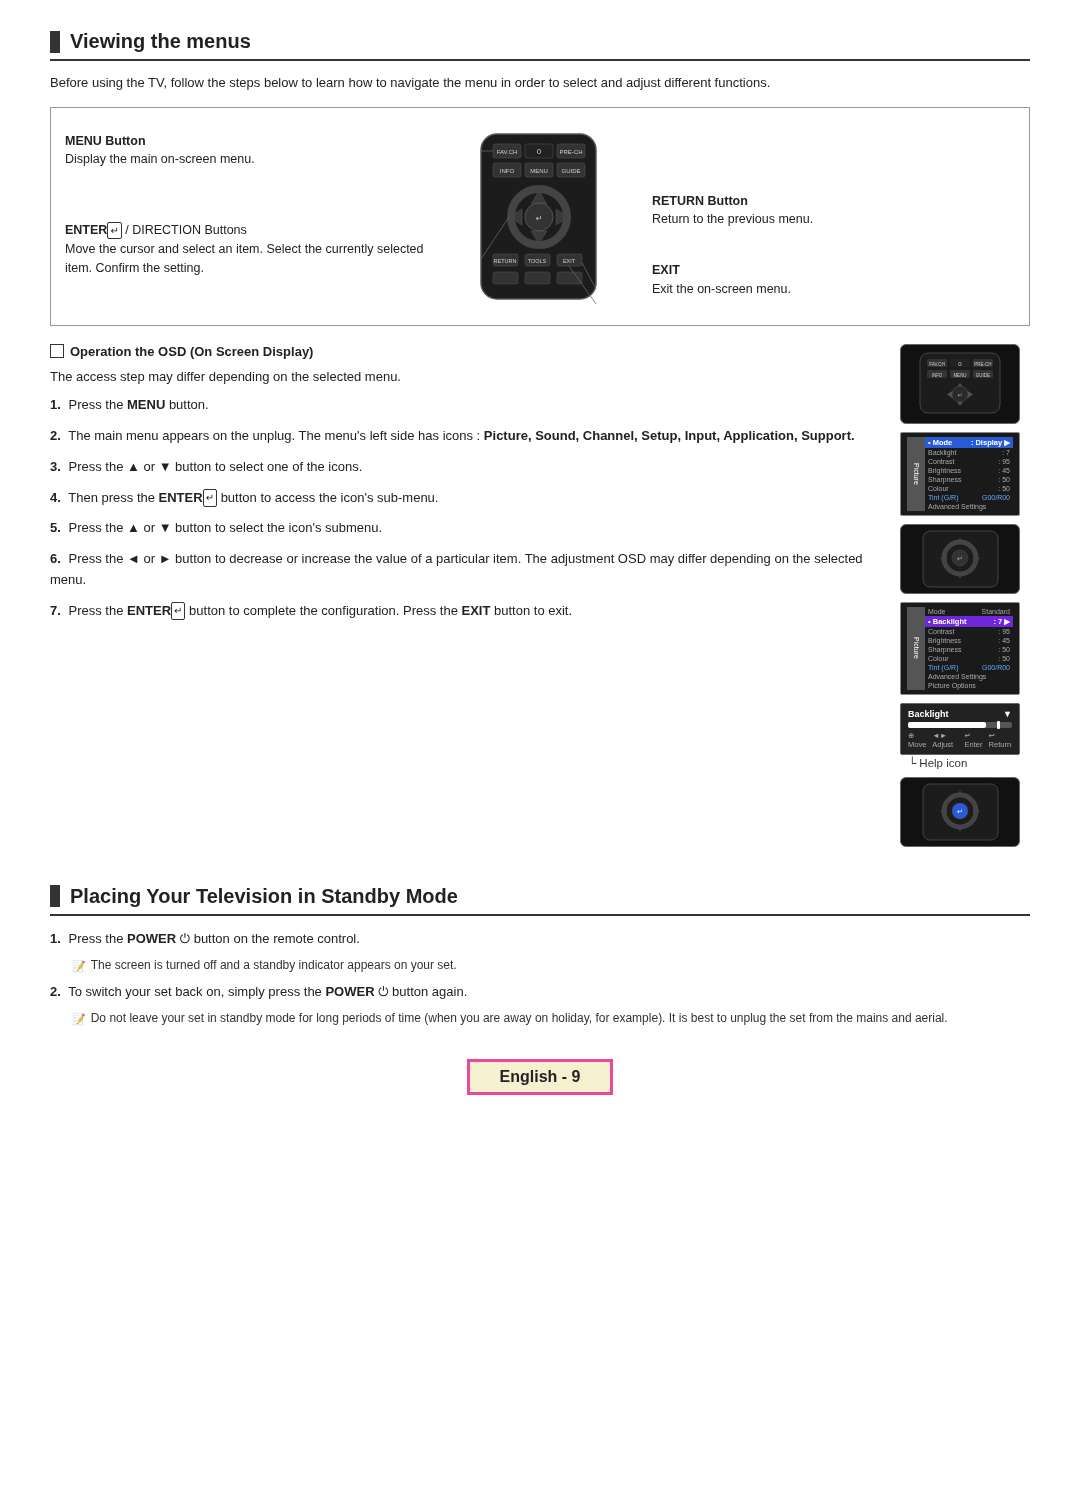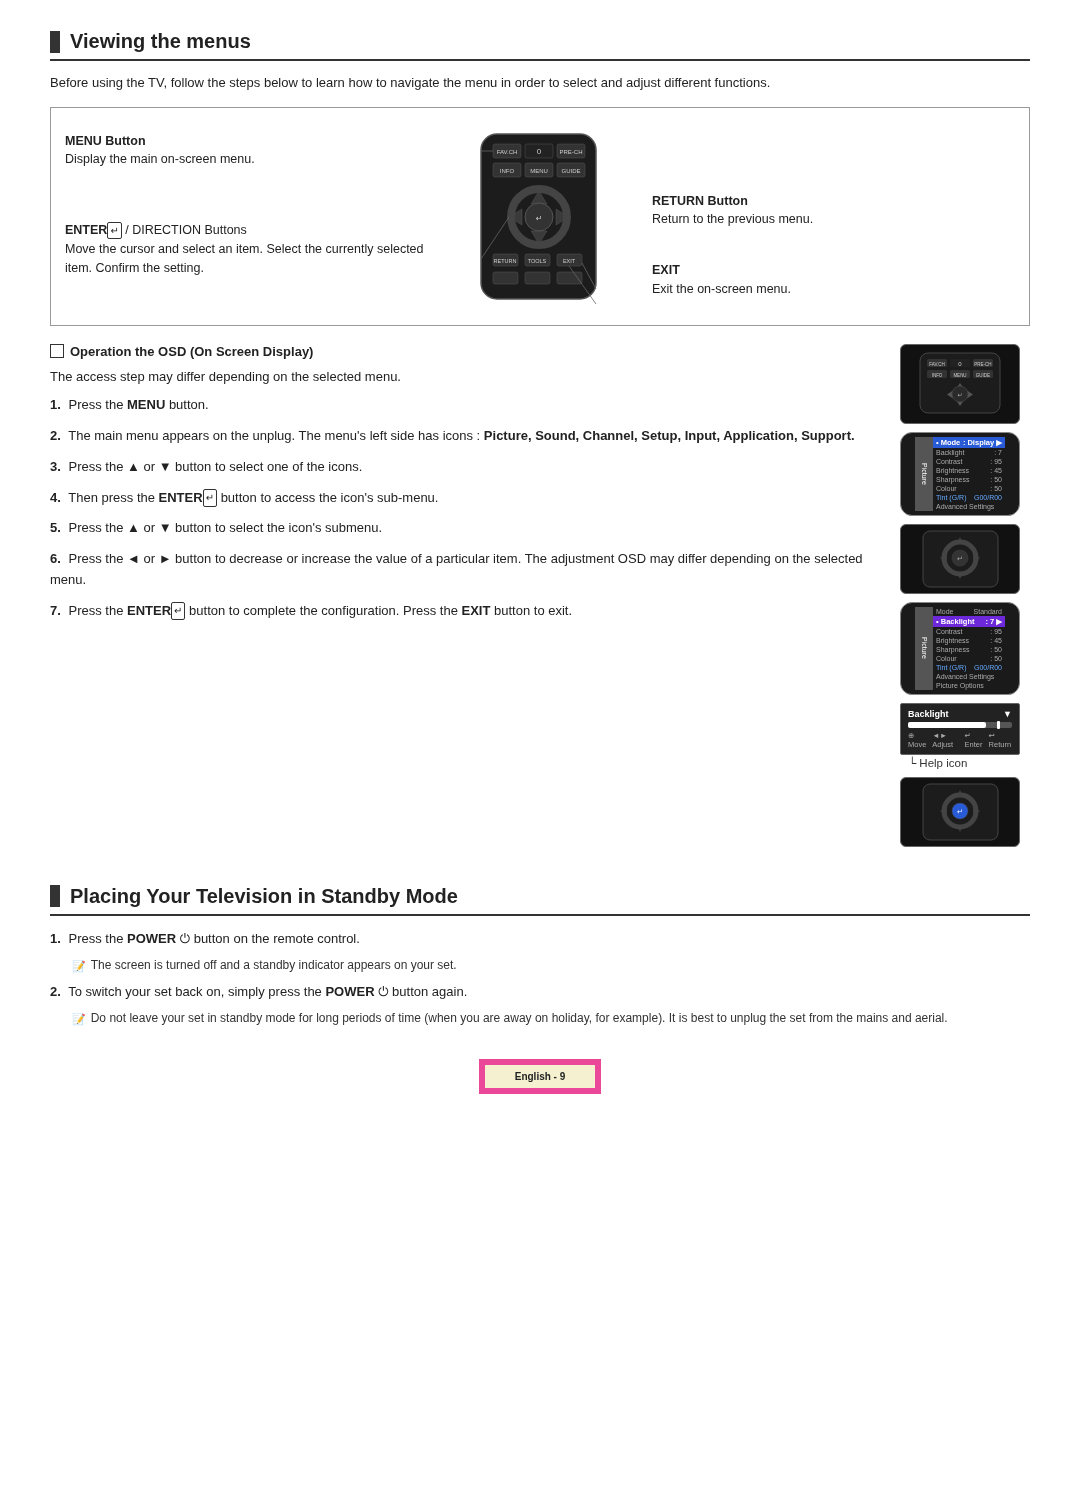--- a/index.html
+++ b/index.html
@@ -97,22 +97,22 @@
 
     .bold { font-weight: bold; }
 
     
     .menu-screenshot {
       border: 1px solid #888;
       background: #1a1a1a;
       width: 120px;
       font-size: 9px;
       color: #fff;
-      padding: 4px 14px;
-      border-radius: 12px;
+      padding: 4px 6px;
+      border-radius: 2px;
     }
 
     
     .side-images {
       display: flex;
       flex-direction: column;
       gap: 8px;
       width: 130px;
       flex-shrink: 0;
     }
@@ -165,23 +165,23 @@
     }
 
     
     .page-footer {
       display: flex;
       justify-content: center;
       margin-top: 30px;
     }
     .footer-badge {
       background: #f5f0d0;
-      border: 6px solid #ec4899;
+      border: 3px solid #ec4899;
       padding: 6px 30px;
-      font-size: 10px;
+      font-size: 16px;
       font-weight: bold;
     }
 
     
     .standby-section {
       margin-top: 38px;
     }
     .standby-step {
       font-size: 13px;
       line-height: 1.7;

